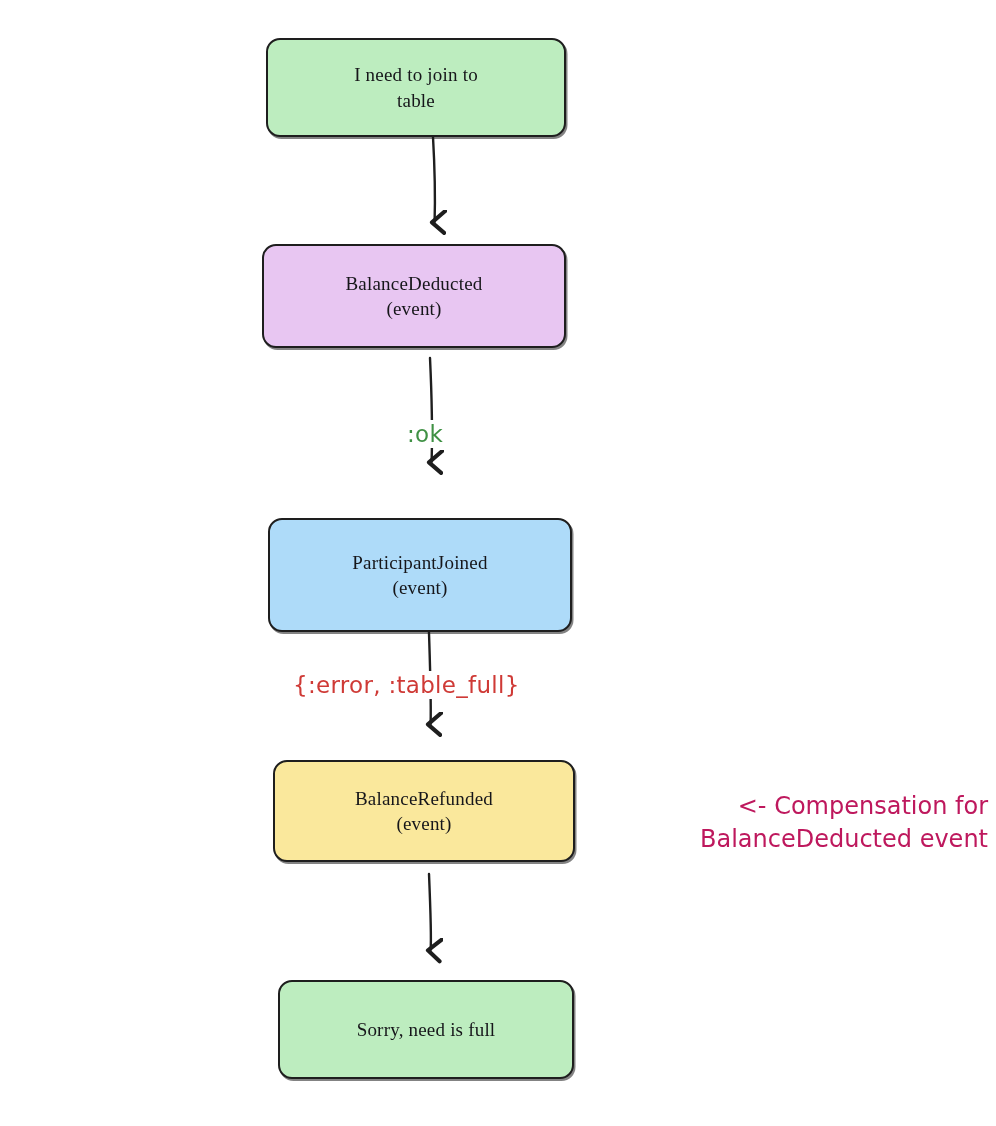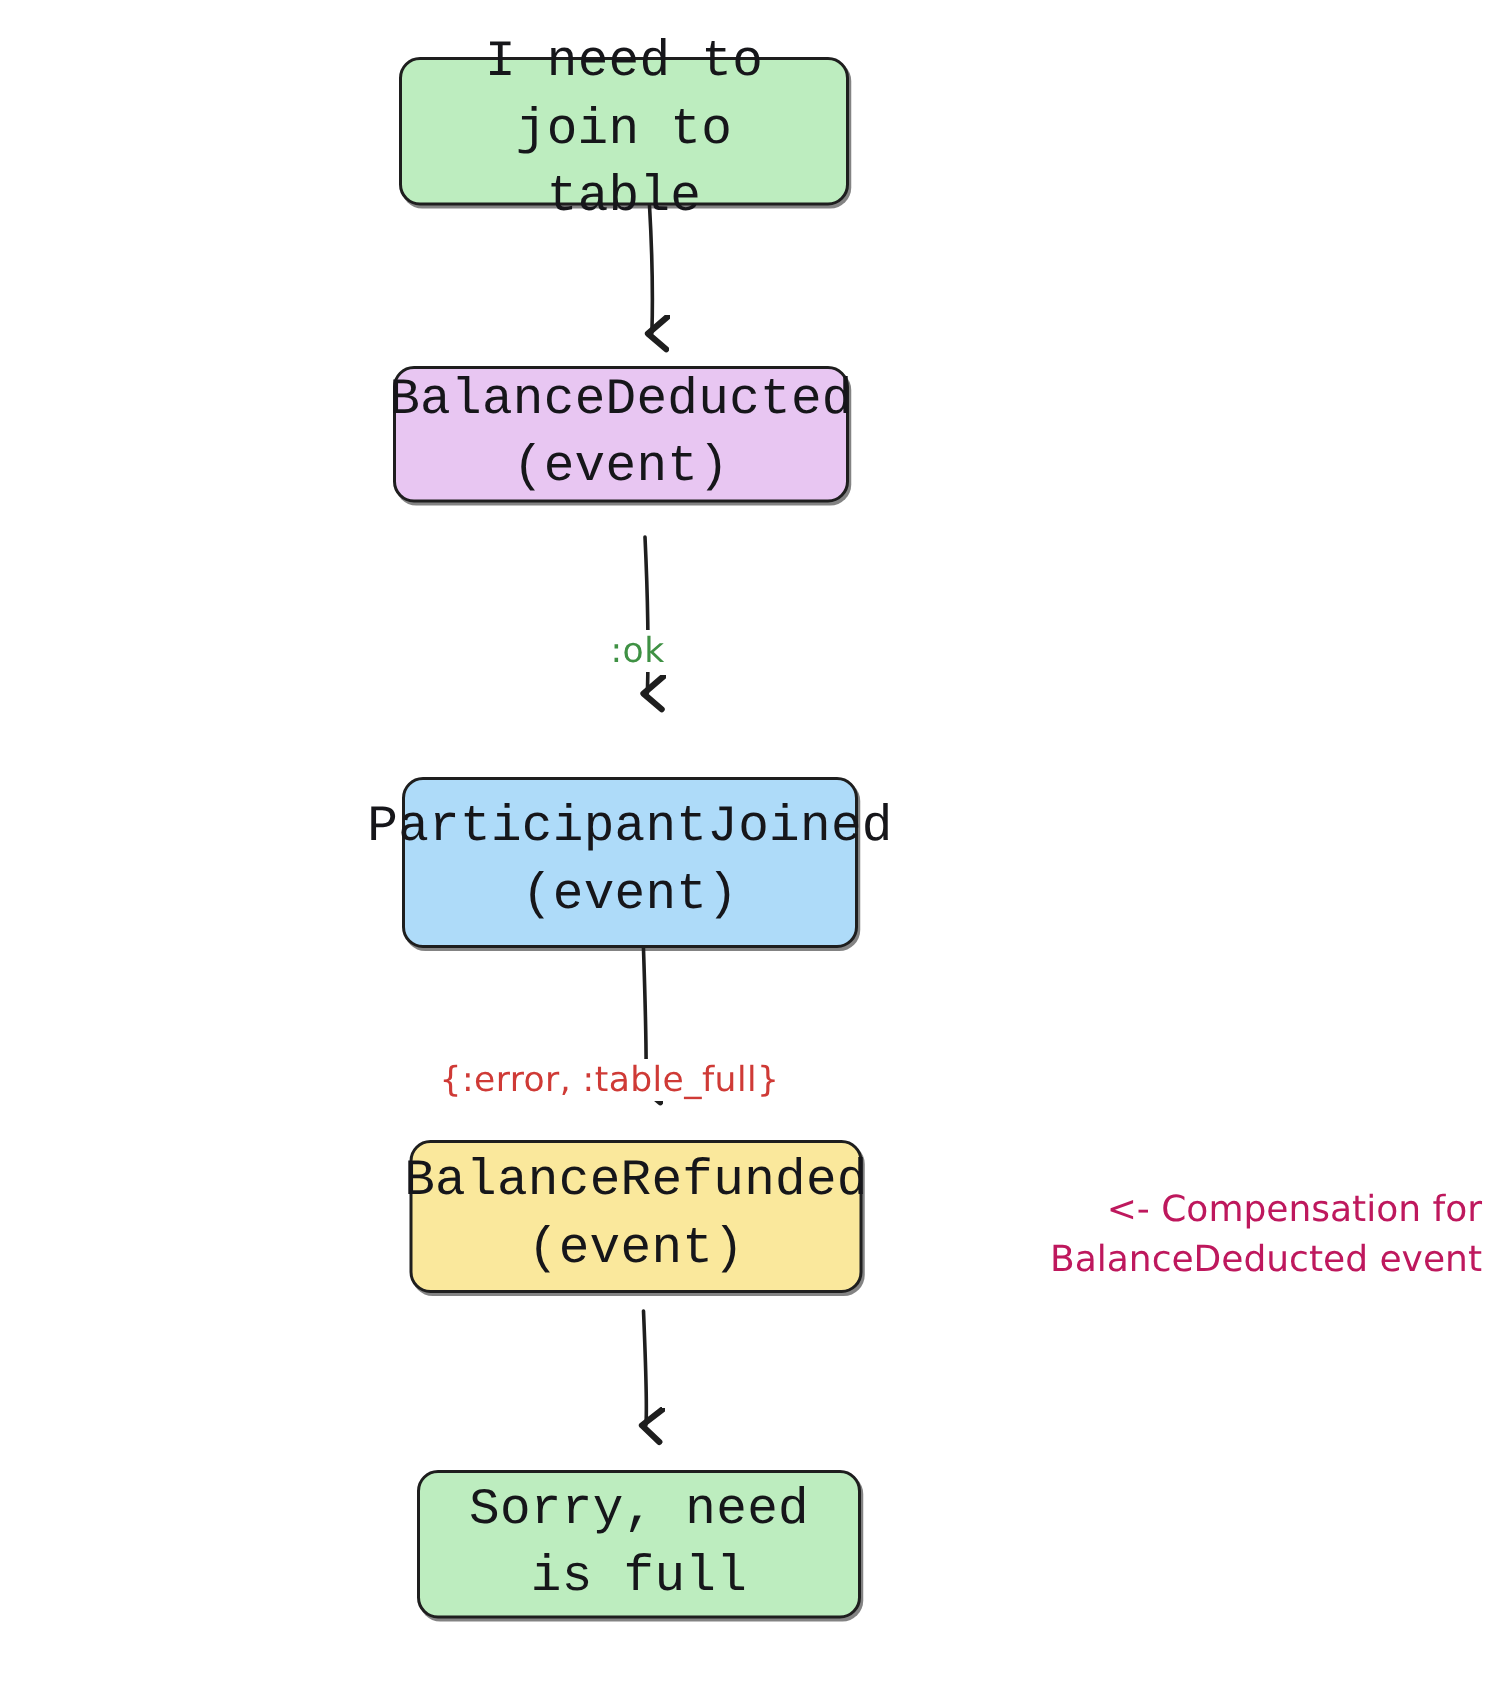--- a/index.html
+++ b/index.html
@@ -32,22 +32,22 @@
   .node-box {
     position: absolute;
     box-sizing: border-box;
     border: 2.4px solid #1e1e1e;
     border-radius: 14px;
     display: flex;
     align-items: center;
     justify-content: center;
     text-align: center;
     color: #16161a;
-    font-family: Liberation Mono, monospace;
-    font-size: 34px;
+    font-family: Liberation Serif, serif;
+    font-size: 19px;
     line-height: 1.32;
     letter-spacing: 0.2px;
     box-shadow: 1.5px 2px 0 rgba(30,30,30,0.55);
   }
   .node-label {
     display: block;
     white-space: pre-line;
     padding: 0 10px;
   }
   .node-green  { background: #bdedbf; }
@@ -97,39 +97,39 @@
     <path d="M428,604 C429.6,650 431.4,695 430.6,724" fill="none" stroke="#1e1e1e" stroke-width="2.4" stroke-linecap="round" marker-end="url(#arrowhead)"></path>
 
     <path d="M429,874 C430.6,912 431.4,940 430.6,950" fill="none" stroke="#1e1e1e" stroke-width="2.4" stroke-linecap="round" marker-end="url(#arrowhead)"></path>
   </svg>
 
   <div class="node-box node-green" style="left:266px; top:38px; width:300px; height:99px;">
     <span class="node-label">I need to join to
 table</span>
   </div>
 
-  <div class="node-box node-purple" style="left:262px; top:244px; width:304px; height:91px;">
+  <div class="node-box node-purple" style="left:262px; top:244px; width:304px; height:104px;">
     <span class="node-label">BalanceDeducted
 (event)</span>
   </div>
 
   <div class="node-box node-blue" style="left:268px; top:490px; width:304px; height:114px;margin-top:28px;">
     <span class="node-label">ParticipantJoined
 (event)</span>
   </div>
 
   <div class="node-box node-yellow" style="left:273px; top:760px; width:302px; height:102px;">
     <span class="node-label">BalanceRefunded
 (event)</span>
   </div>
 
   <div class="node-box node-green" style="left:278px; top:980px; width:296px; height:99px;">
     <span class="node-label">Sorry, need is full</span>
   </div>
 
   <div class="edge-label edge-label-ok" style="left:402px; top:408px;">:ok</div>
 
-  <div class="edge-label edge-label-err" style="left:288px; top:694px;">{:error, :table_full}</div>
+  <div class="edge-label edge-label-err" style="left:288px; top:659px;">{:error, :table_full}</div>
 
   <div class="annotation" style="left:608px; top:790px; width:380px;">&lt;- Compensation for
   BalanceDeducted event</div>
 
 </div>
 
 </body></html>

